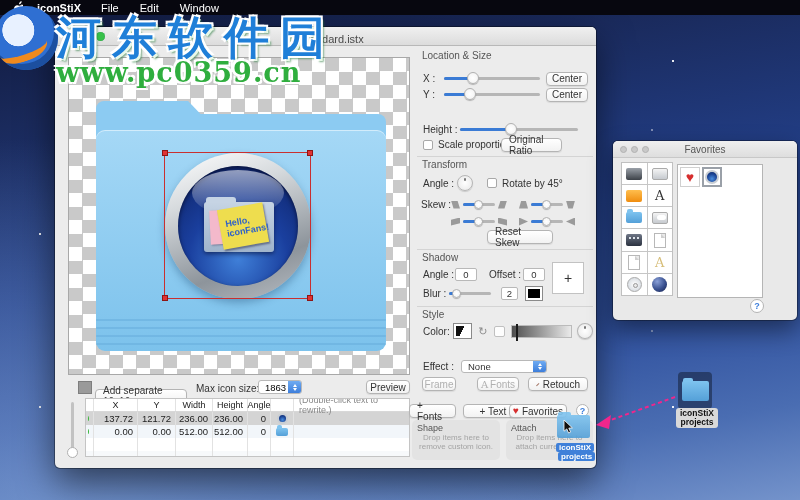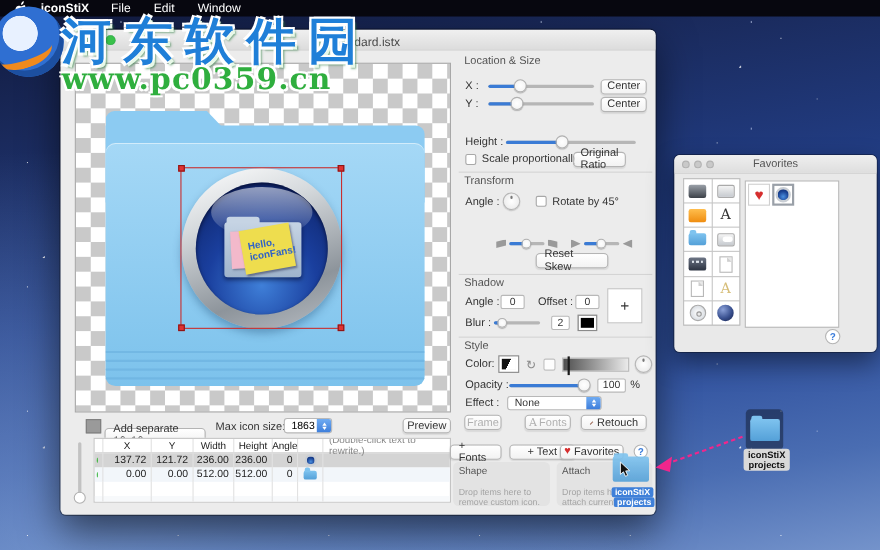--- a/index.html
+++ b/index.html
@@ -125,21 +125,21 @@
   .dropdown { position:relative; background:#fff; border:1px solid #b8b8b8; border-radius:3px; height:13px;
     display:flex; align-items:center; font-size:9.5px; padding-left:6px; }
   .dd-cap { position:absolute; right:0; top:0; bottom:0; width:13px; border-radius:0 2px 2px 0;
     background:linear-gradient(#6fabf2,#3d7edb); display:flex; flex-direction:column; align-items:center; justify-content:center; gap:1px; }
   .tri-up { width:0; height:0; border-left:2.5px solid transparent; border-right:2.5px solid transparent; border-bottom:3px solid #fff; }
   .tri-dn { width:0; height:0; border-left:2.5px solid transparent; border-right:2.5px solid transparent; border-top:3px solid #fff; }
   
   .fbtn { position:absolute; height:14px; }
   .dropzone { position:absolute; height:40px; background:#e3e3e3; border-radius:5px; padding:3px 5px; }
   .dz-title { font-size:9px; color:#555; }
-  .dz-text { font-size:8px; color:#a4a4a4; text-align:left; margin-top:10px; line-height:9px; }
+  .dz-text { font-size:8px; color:#a4a4a4; text-align:center; margin-top:0; line-height:9px; }
   .help-circle { border-radius:50%; background:#fff; border:1px solid #b4b4b4; color:#3d7edb;
     font-size:9px; font-weight:bold; display:flex; align-items:center; justify-content:center; }
   
   .gray-square { position:absolute; left:23px; top:354px; width:14px; height:13px; background:#9a9a9a;
     border:1px solid #7e7e7e; }
   .itable { position:absolute; left:30px; top:371px; width:325px; height:59px; background:#fff;
     border:1px solid #c4c4c4; overflow:hidden; font-size:9.5px; }
   .trow { display:flex; height:13px; align-items:center; }
   .trow.header { color:#666; font-size:9px; border-bottom:1px solid #d8d8d8; height:13px; }
   .trow.r1 { background:#d4d4d4; }
@@ -277,33 +277,48 @@
     <div class="prow" style="top:77px">
       <span class="lab" style="margin-left:6px;width:37px">Height :</span>
       <span class="slider" style="width:118px">
           <span class="fill" style="width:43%"></span>
           <span class="thumb" style="left:43%"></span>
         </span>
     </div>
     <div class="prow" style="top:92px">
       <span class="checkbox" style="margin-left:6px"></span>
       <span class="lab" style="margin-left:5px">Scale proportionally</span>
-      <span class="btn" style="position:absolute;left:104px;width:48px">Original Ratio</span>
+      <span class="btn" style="position:absolute;left:84px;width:61px">Original Ratio</span>
     </div>
 
     <div class="divider" style="top:110px"></div>
     <span class="sec-title" style="top:113px">Transform</span>
 
     <div class="prow" style="top:129px;height:16px">
       <span class="lab" style="margin-left:6px;width:34px">Angle :</span>
       <span class="dial"></span>
       <span class="checkbox" style="margin-left:14px"></span>
       <span class="lab" style="margin-left:5px">Rotate by 45°</span>
     </div>
 
+    <div class="prow" style="top:152px">
+      <span class="lab" style="margin-left:4px;width:30px">Skew :</span>
+      <span class="glyph g-pl"></span>
+      <span class="slider mini" style="width:32px;margin:0 3px">
+          <span class="fill" style="width:50%"></span>
+          <span class="thumb" style="left:50%"></span>
+        </span>
+      <span class="glyph g-pr"></span>
+      <span class="glyph g-tu" style="margin-left:12px"></span>
+      <span class="slider mini" style="width:32px;margin:0 3px">
+          <span class="fill" style="width:50%"></span>
+          <span class="thumb" style="left:50%"></span>
+        </span>
+      <span class="glyph g-td"></span>
+    </div>
     <div class="prow" style="top:169px">
       <span class="glyph g-p2a" style="margin-left:34px"></span>
       <span class="slider mini" style="width:32px;margin:0 3px">
           <span class="fill" style="width:50%"></span>
           <span class="thumb" style="left:50%"></span>
         </span>
       <span class="glyph g-p2b"></span>
       <span class="glyph g-tr" style="margin-left:12px"></span>
       <span class="slider mini" style="width:32px;margin:0 3px">
           <span class="fill" style="width:50%"></span>
@@ -336,29 +351,20 @@
     <div class="divider" style="top:260px"></div>
     <span class="sec-title" style="top:263px">Style</span>
 
     <div class="prow" style="top:277px;height:16px">
       <span class="lab" style="margin-left:6px;width:32px">Color:</span>
       <span class="swatch-bw"></span>
       <span class="refresh" style="margin-left:7px">↻</span>
       <span class="well" style="margin-left:7px"></span>
       <span class="gradbar" style="margin-left:6px"></span>
       <span class="dial" style="margin-left:5px"></span>
-    </div>
-    <div class="prow" style="top:298px">
-      <span class="lab" style="margin-left:6px;width:40px">Opacity :</span>
-      <span class="slider" style="width:72px">
-          <span class="fill" style="width:95%"></span>
-          <span class="thumb" style="left:95%"></span>
-        </span>
-      <span class="field" style="margin-left:8px;min-width:26px">100</span>
-      <span class="lab" style="margin-left:4px">%</span>
     </div>
     <div class="prow" style="top:314px">
       <span class="lab" style="margin-left:6px;width:38px">Effect :</span>
       <span class="dropdown" style="width:86px">
         <span>None</span>
         <span class="dd-cap">
             <span class="tri-up"></span>
             <span class="tri-dn"></span>
           </span>
       </span>

